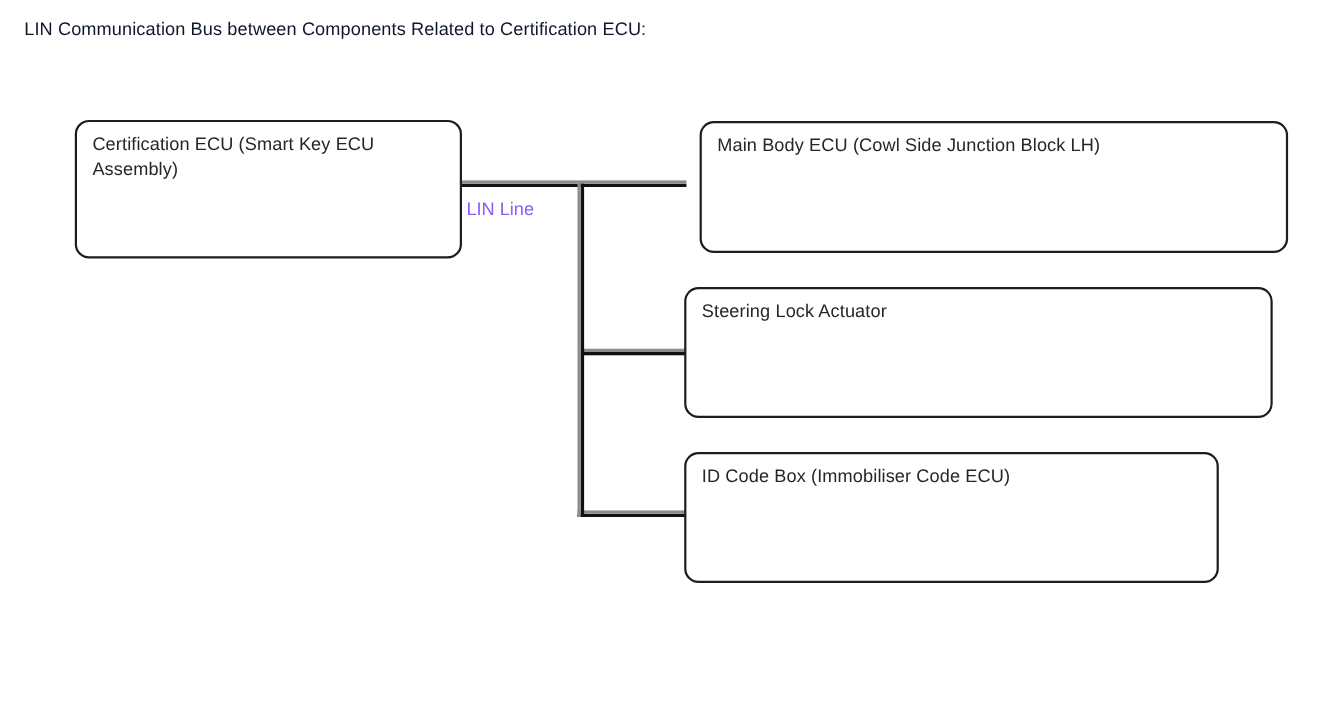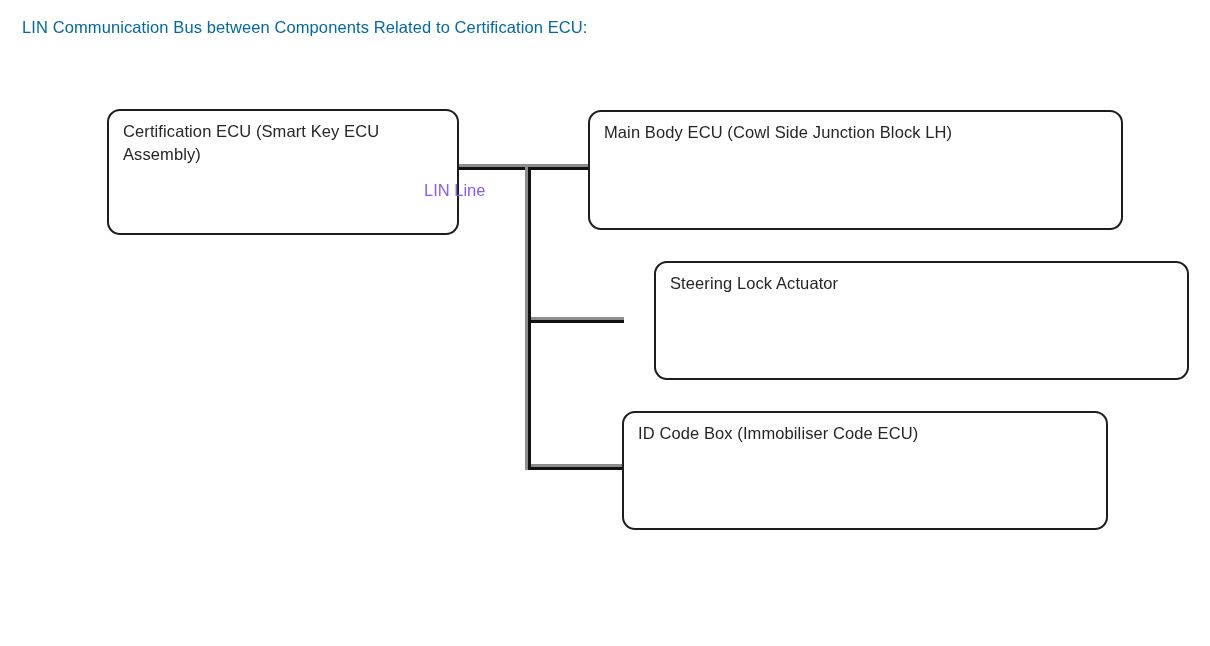--- a/index.html
+++ b/index.html
@@ -15,21 +15,21 @@
     font-family: "Liberation Sans", sans-serif;
     color: #262626;
   }
 
   #diagram-title {
     position: absolute;
     left: 22px;
     top: 17px;
     font-size: 16.5px;
     line-height: 20px;
-    color: #0369a1;
+    color: #0f172a;
     white-space: nowrap;
     letter-spacing: 0.1px;
   }
 
   .node-box {
     position: absolute;
     box-sizing: border-box;
     background: #ffffff;
     border: 2.2px solid #1d1d1d;
     border-radius: 13px;
@@ -85,37 +85,37 @@
     color: #8b5cf6;
     white-space: nowrap;
     z-index: 4;
   }
 </style>
 </head>
 <body>
 
 <div id="diagram-title">LIN Communication Bus between Components Related to Certification ECU:</div>
 
-<div class="node-box" style="left:68px; top:109px; width:352px; height:126px;margin-left:39px;">
+<div class="node-box" style="left:68px; top:109px; width:352px; height:126px;">
   <div class="node-label">Certification ECU (Smart Key ECU Assembly)</div>
 </div>
 
 <div class="conn-h" style="left:418px; top:167px; width:206px;"></div>
 
 <div class="conn-v" style="left:528px; top:167px; height:303px;"></div>
 
 <div class="conn-h" style="left:528px; top:320px; width:96px;"></div>
 
 <div class="conn-h" style="left:525px; top:467px; width:99px;"></div>
 
 <div id="lin-line-label">LIN Line</div>
 
-<div class="node-box" style="left:588px; top:110px; width:535px; height:120px;">
+<div class="node-box" style="left:636px; top:110px; width:535px; height:120px;">
   <div class="node-label">Main Body ECU (Cowl Side Junction Block LH)</div>
 </div>
 
-<div class="node-box" style="left:622px; top:261px; width:535px; height:119px;margin-left:32px;">
+<div class="node-box" style="left:622px; top:261px; width:535px; height:119px;">
   <div class="node-label">Steering Lock Actuator</div>
 </div>
 
 <div class="node-box" style="left:622px; top:411px; width:486px; height:119px;">
   <div class="node-label">ID Code Box (Immobiliser Code ECU)</div>
 </div>
 
 </body></html>

